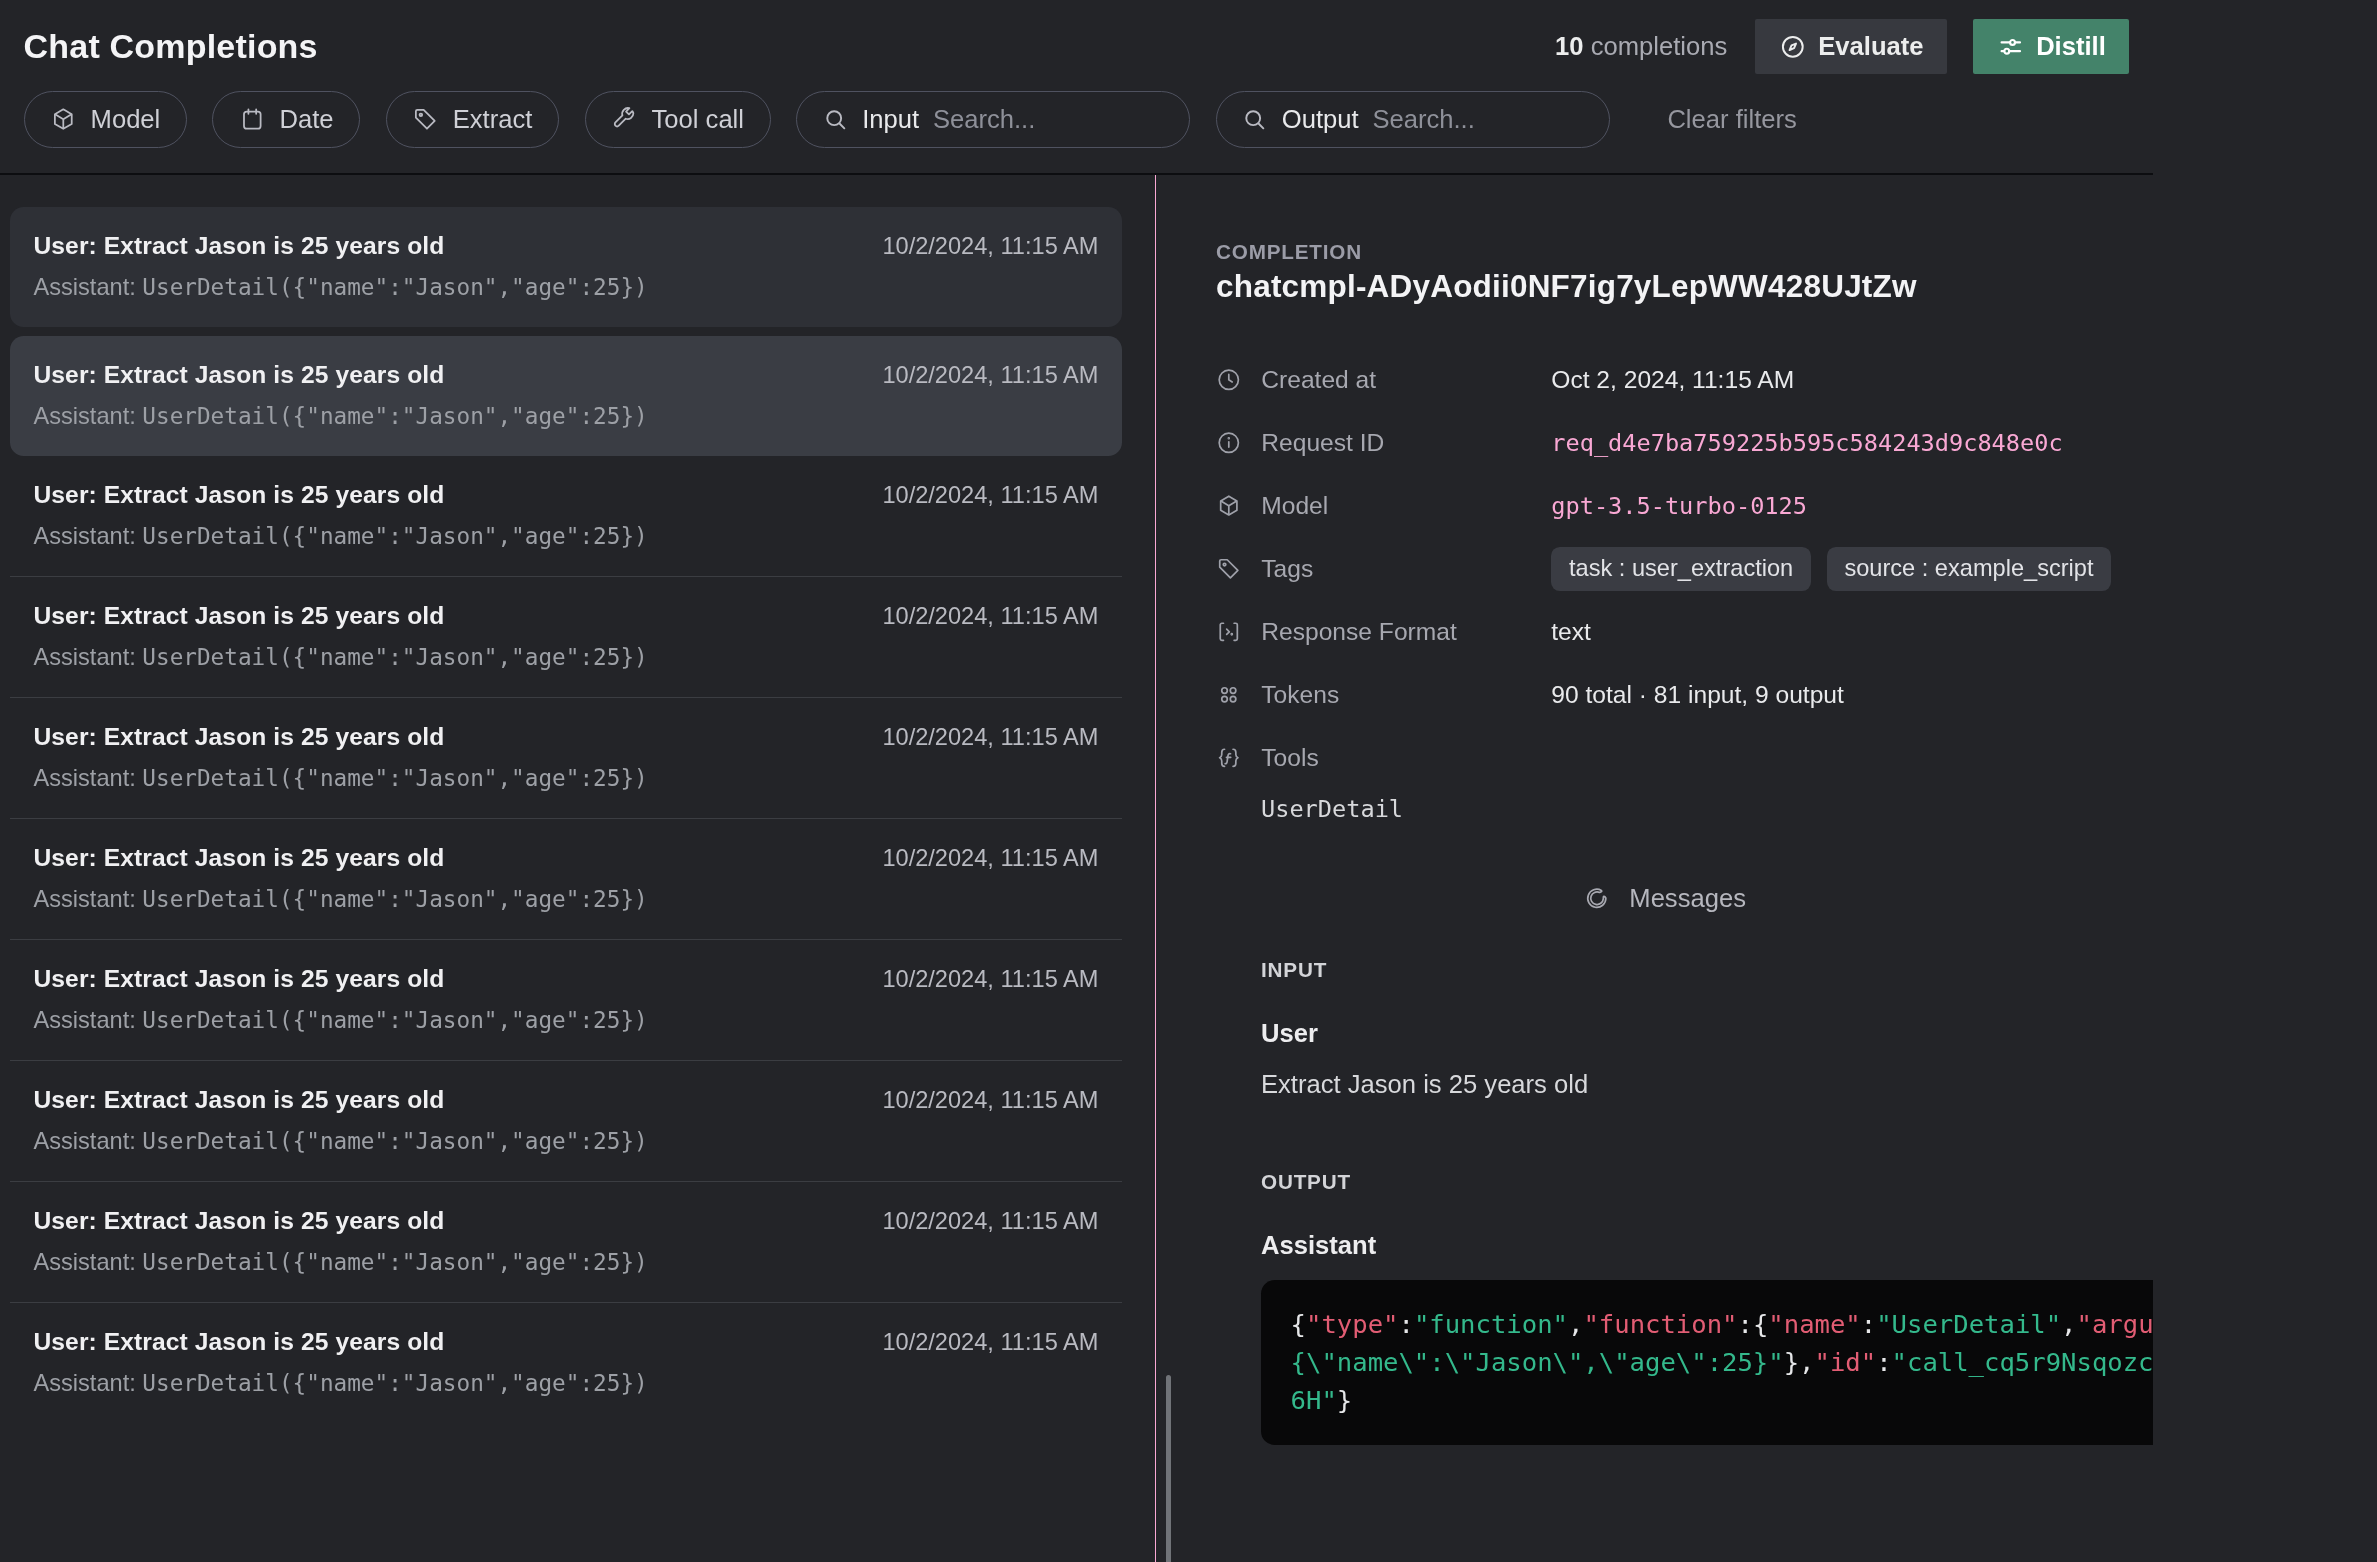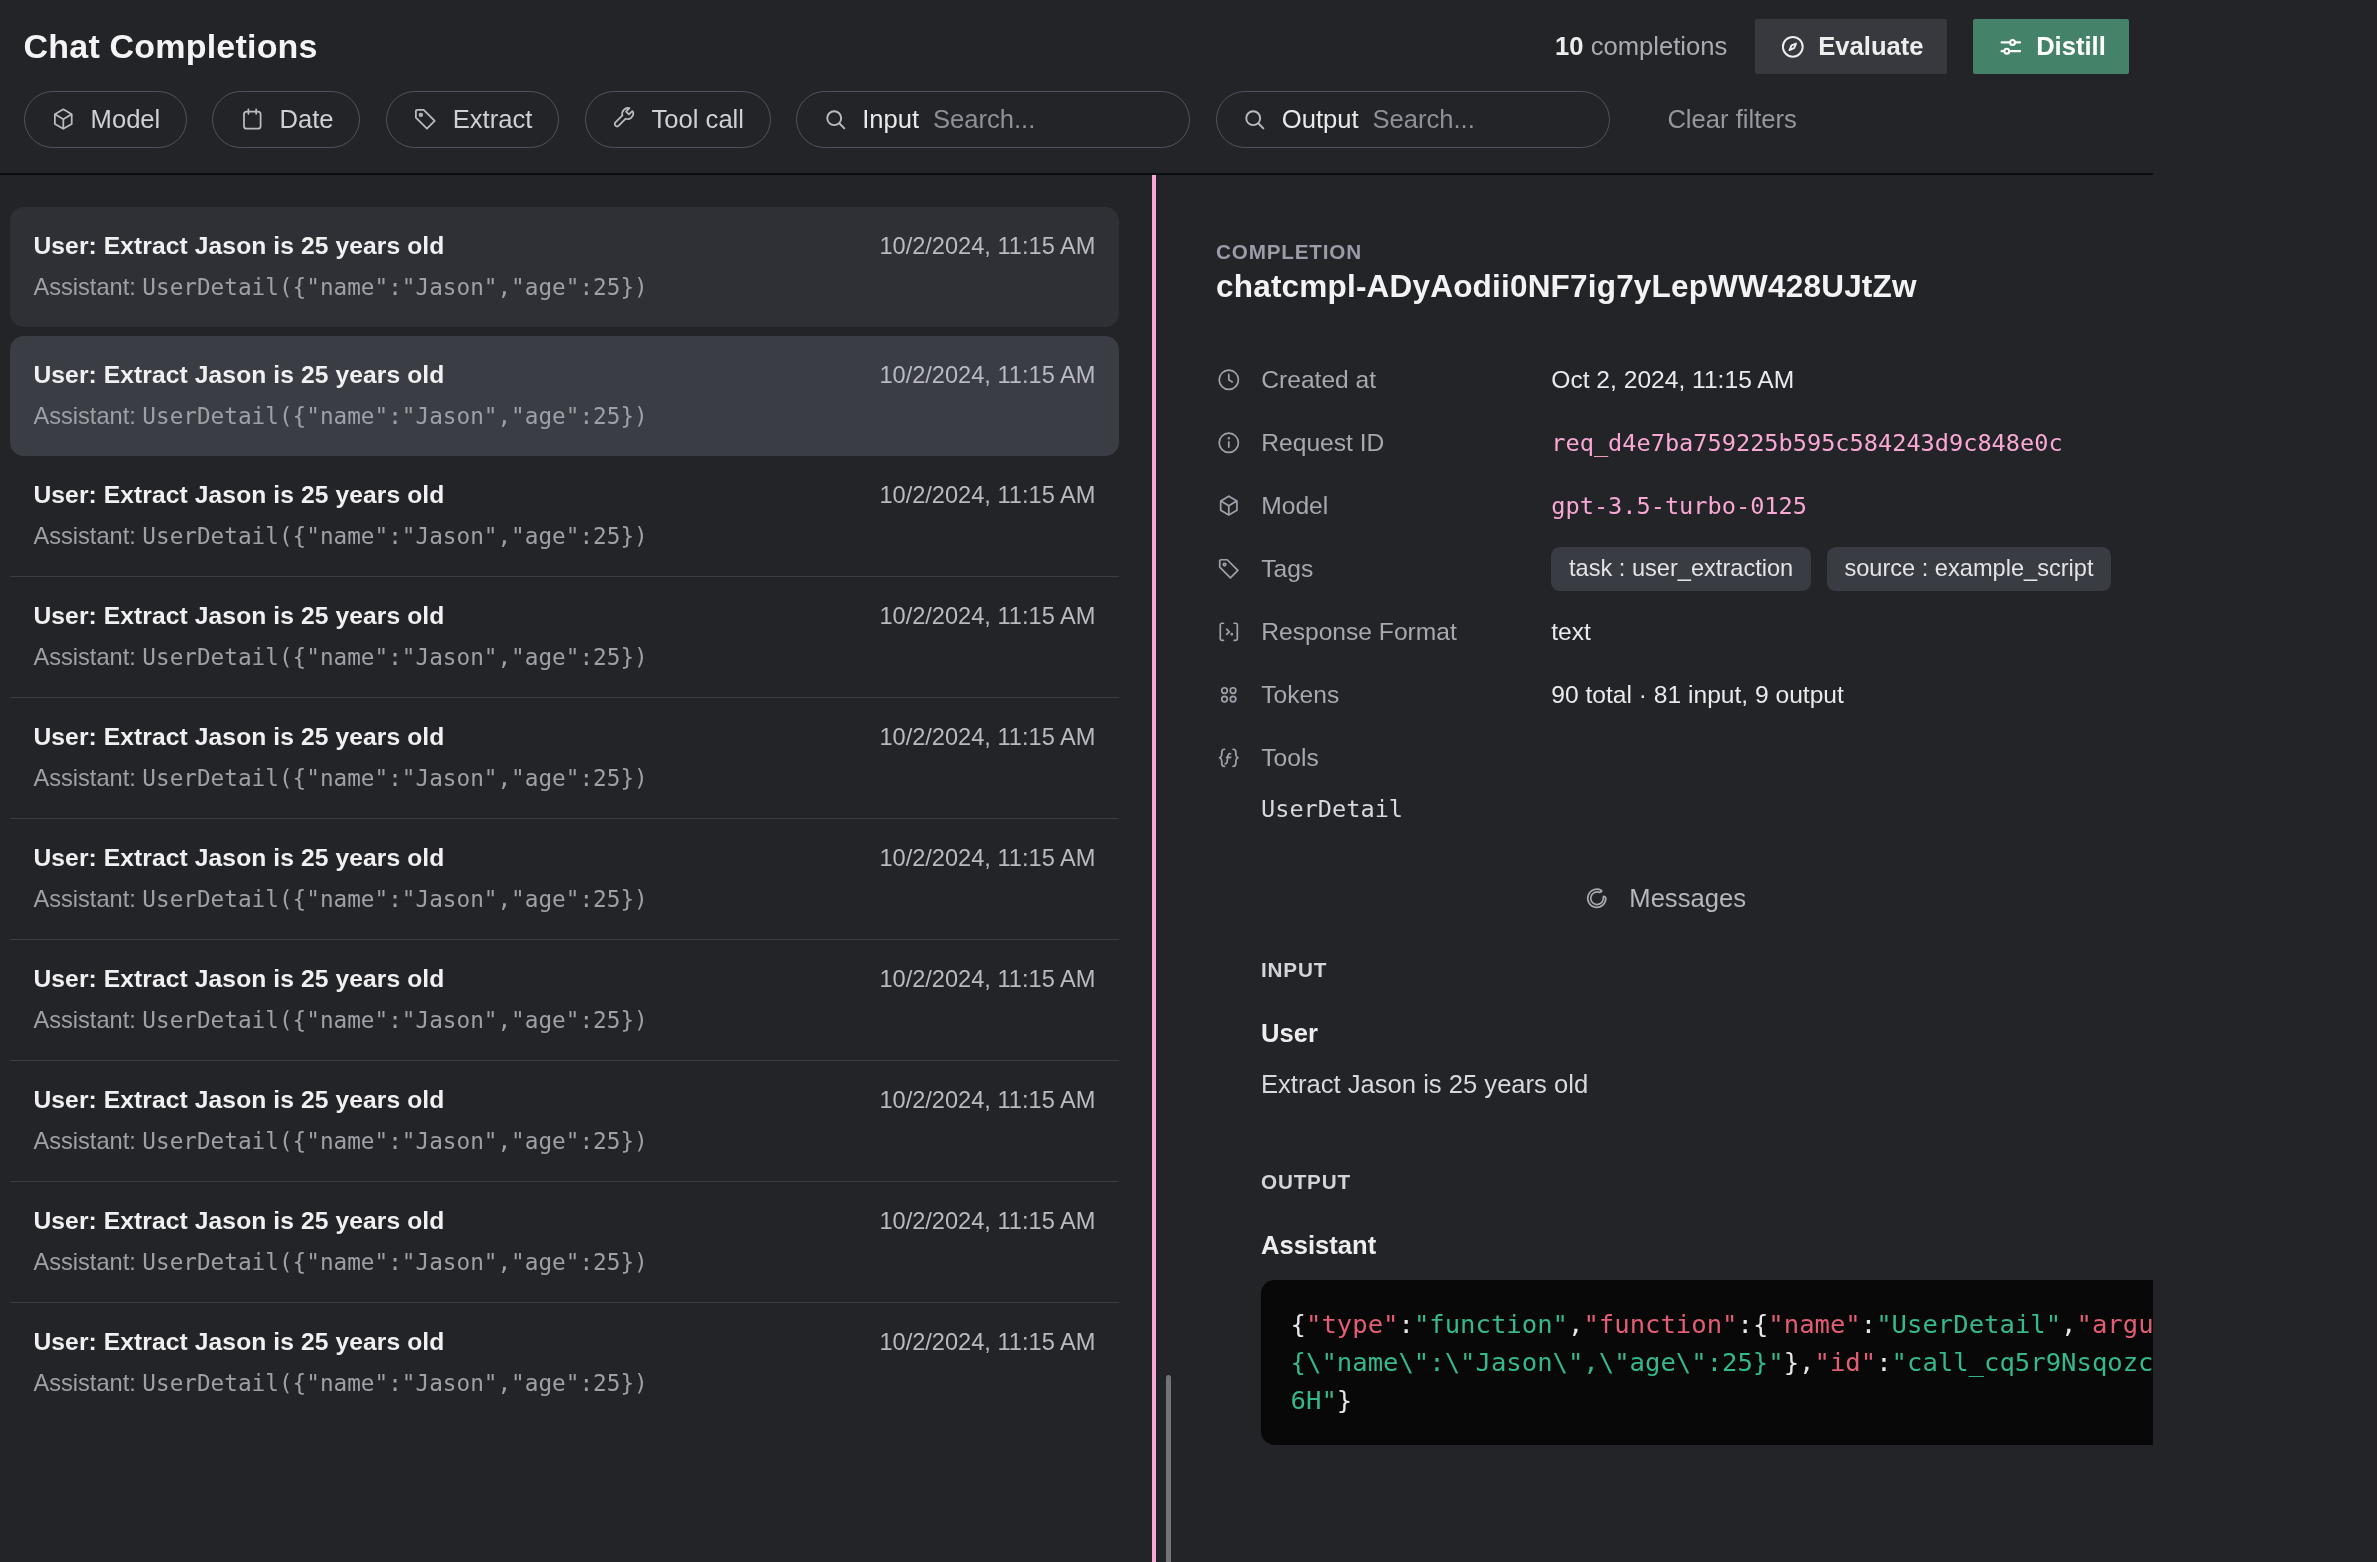--- a/index.html
+++ b/index.html
@@ -57,21 +57,21 @@
   .pill-search input::placeholder{color:#8e9099;}
   .clear-filters{font-size:25.6px;color:#96979f;margin-left:32px;cursor:pointer;background:none;border:none;font-family:"Liberation Sans",sans-serif;}
 
   
   .main{
     flex:1;display:flex;min-height:0;
     border-top:2px solid #0c0d10;position:relative;
   }
   .list{
     width:1156px;flex:0 0 auto;padding-top:31.5px;
-    border-right:4px solid #f9a8d4;overflow:hidden;
+    border-right:1px solid #f9a8d4;overflow:hidden;
   }
   .scroll-thumb{
     position:absolute;left:1166px;top:1200px;width:4.9px;height:363px;
     background:#8b8d93;border-radius:3px;opacity:.75;
   }
 
   
   .row{
     margin:0 33px 0 9.9px;padding:25.6px 23.6px;border-radius:13.8px;cursor:pointer;
   }

